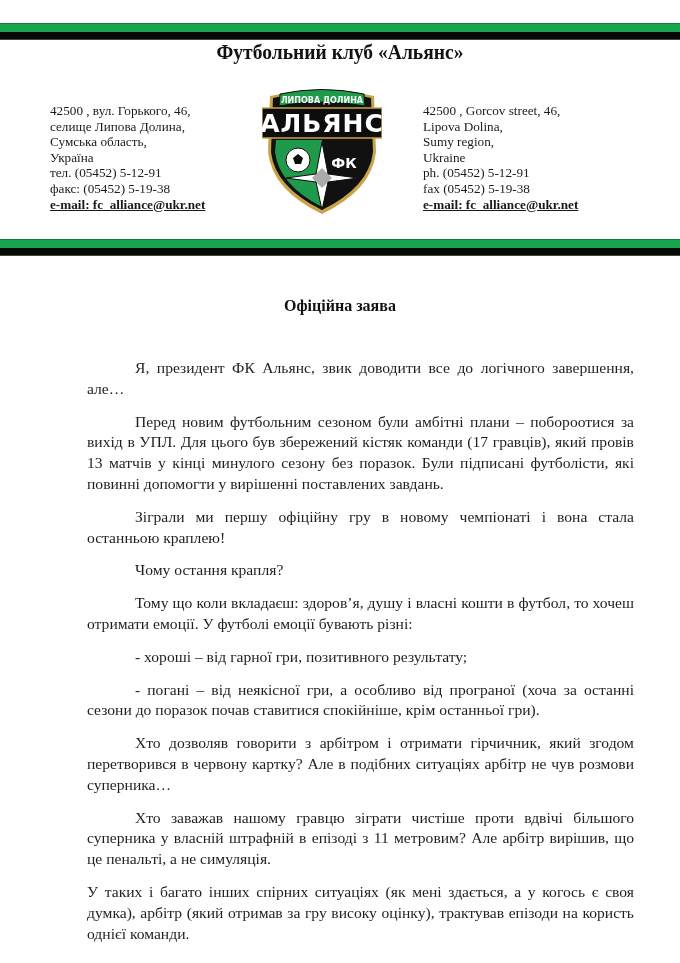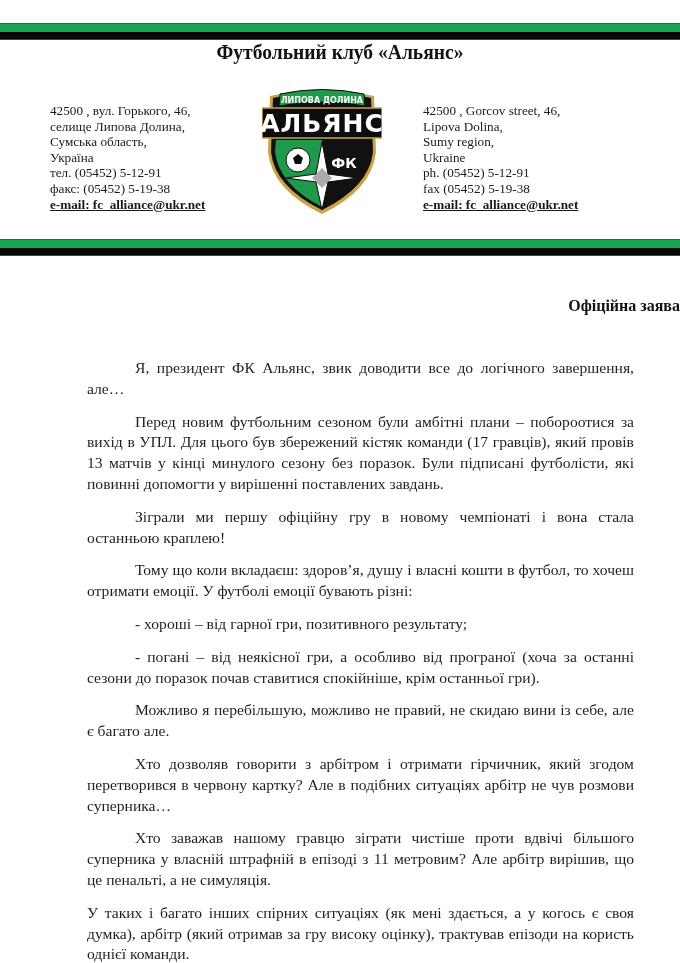--- a/index.html
+++ b/index.html
@@ -23,21 +23,21 @@
     position: absolute; top: 103px; font-size: 13.2px; line-height: 15.6px; color: #1a1a1a;
   }
   .addr div { white-space: nowrap; }
   .addr .email { font-weight: bold; text-decoration: underline; }
   #addr-ua { left: 50px; }
   #addr-en { left: 423px; }
 
   .logo { position: absolute; left: 262px; top: 82px; width: 120px; height: 134px; text-align: right; }
 
   .statement-title {
-    position: absolute; top: 297px; left: 0; width: 680px; text-align: right;
+    position: absolute; top: 297px; left: 0; width: 680px; text-align: center;
     font-weight: bold; font-size: 16px; color: #111;
   }
 
   .body-text {
     position: absolute; top: 346px; left: 75px; width: 571px;
     font-size: 15.6px; line-height: 20.8px; text-align: justify; color: #1f1f1f;
   }
   .body-text p { margin: 12px; text-indent: 48px; }
   .body-text p.noindent { text-indent: 0; }
   .body-text p.gap { margin-top: 10px; }
@@ -102,20 +102,20 @@
   <div class="green"></div>
   <div class="black"></div>
 </div>
 
 <div class="statement-title">Офіційна заява</div>
 
 <div class="body-text">
   <p>Я, президент ФК Альянс, звик доводити все до логічного завершення, але…</p>
   <p>Перед новим футбольним сезоном були амбітні плани – побороотися за вихід в УПЛ. Для цього був збережений кістяк команди (17 гравців), який провів 13 матчів у кінці минулого сезону без поразок. Були підписані футболісти, які повинні допомогти у вирішенні поставлених завдань.</p>
   <p>Зіграли ми першу офіційну гру в новому чемпіонаті і вона стала останньою краплею!</p>
+  <p>Чому остання крапля?</p>
   <p>Тому що коли вкладаєш: здоров’я, душу і власні кошти в футбол, то хочеш отримати емоції. У футболі емоції бувають різні:</p>
   <p class="bullet">-  хороші – від гарної гри, позитивного результату;</p>
   <p class="bullet">-  погані – від неякісної гри, а особливо від програної (хоча за останні сезони до поразок почав ставитися спокійніше, крім останньої гри).</p>
-  <p class="gap">Можливо я перебільшую, можливо не правий, не скидаю вини із себе, але є багато але.</p>
   <p>Хто дозволяв говорити з арбітром і отримати гірчичник, який згодом перетворився в червону картку? Але в подібних ситуаціях арбітр не чув розмови суперника…</p>
   <p>Хто заважав нашому гравцю зіграти чистіше проти вдвічі більшого суперника у власній штрафній в епізоді з 11 метровим? Але арбітр вирішив, що це пенальті, а не симуляція.</p>
   <p class="noindent gap">У таких і багато інших спірних ситуаціях (як мені здається, а у когось є своя думка), арбітр (який отримав за гру високу оцінку), трактував епізоди на користь однієї команди.</p>
 </div>
 
 </body></html>

